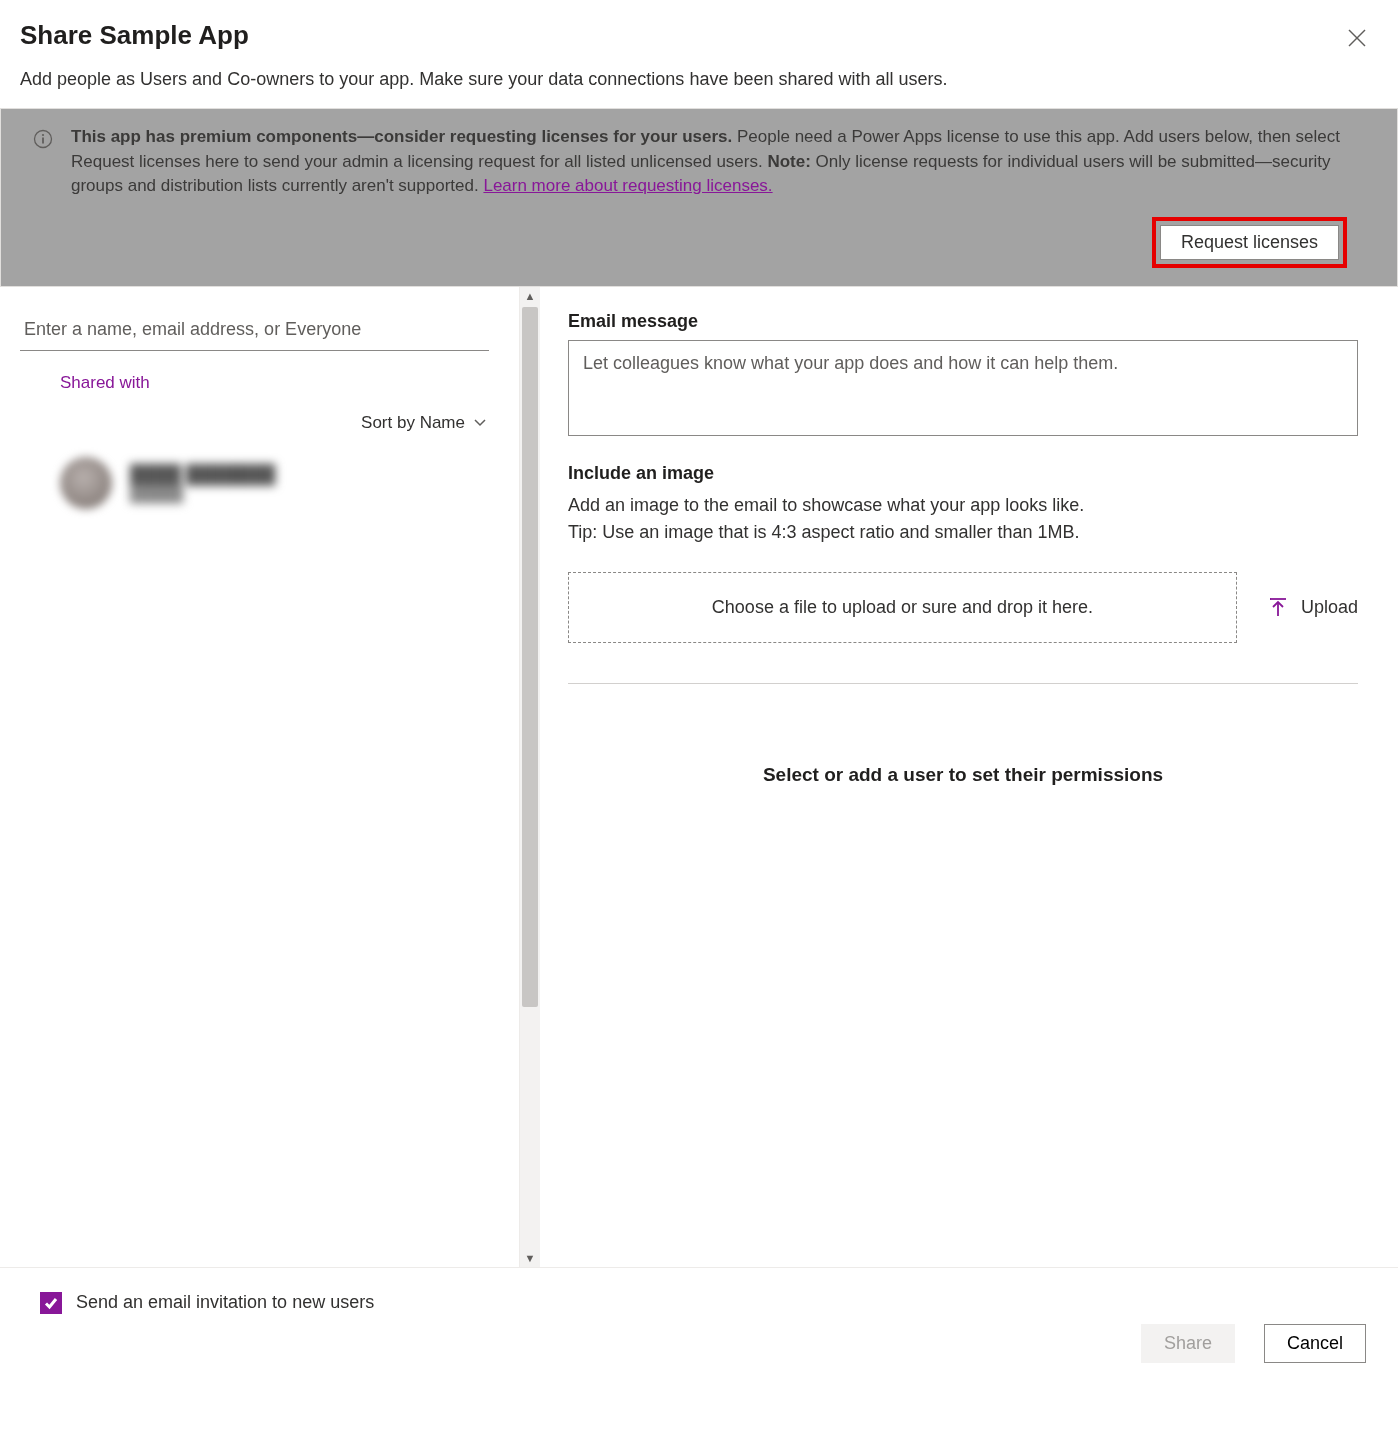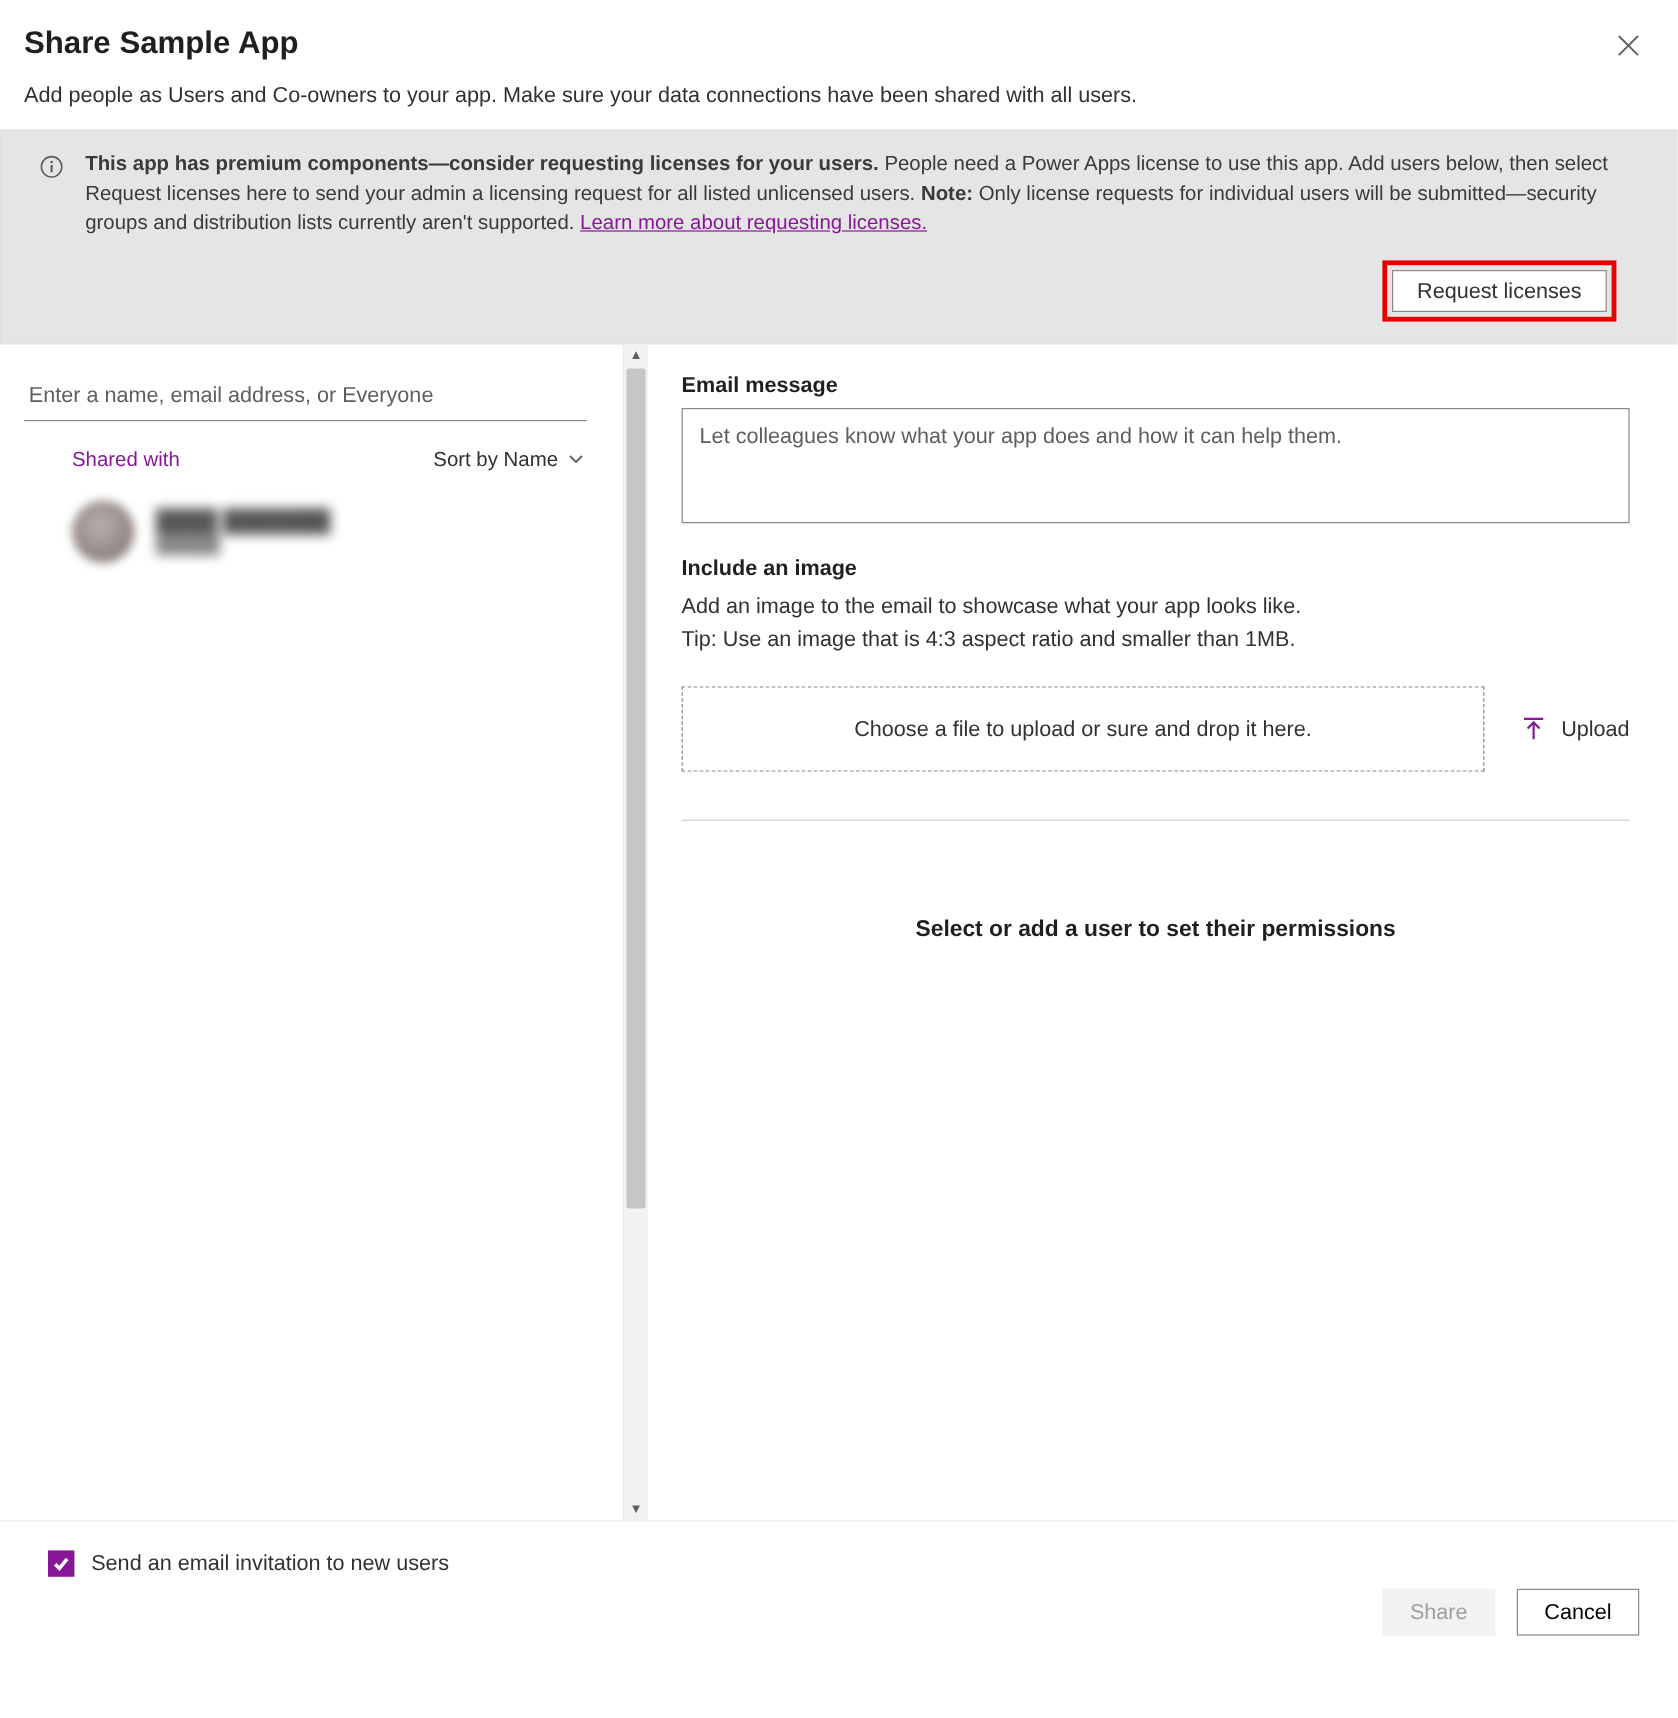--- a/index.html
+++ b/index.html
@@ -15,21 +15,21 @@
   .header { padding: 20px 20px 10px 20px; position: relative; }
   .title { font-size: 26px; font-weight: 600; color: #201f1e; }
   .close-btn {
     position: absolute; top: 22px; right: 25px;
     width: 32px; height: 32px; cursor: pointer;
     display: flex; align-items: center; justify-content: center;
     color: #605e5c;
   }
   .subtitle { font-size: 18px; color: #323130; padding: 8px 20px 18px 20px; }
   .info-banner {
-    background: #e5e5e5;
+    background: #a3a3a3;
     border: 1px solid #e1dfdd;
     padding: 16px 20px 18px 20px;
     position: relative;
     font-size: 17px;
     color: #3b3a39;
     line-height: 1.45;
   }
   .info-banner .info-icon {
     position: absolute; left: 32px; top: 20px;
     width: 20px; height: 20px;
@@ -71,21 +71,21 @@
     color: #323130;
     outline: none;
   }
   .people-input::placeholder { color: #605e5c; }
   .shared-row {
     display: flex; justify-content: space-between;
     padding: 22px 2px 0 40px;
     font-size: 17px;
   }
   .shared-label { color: #881798; }
-  .sortby { color: #323130; display: flex; align-items: center; gap: 8px; cursor: pointer; }
+  .sortby { color: #323130; display: flex; align-items: center; gap: 8px; cursor: pointer; margin-top: 40px; }
   .user-item {
     display: flex; align-items: center; gap: 18px;
     padding: 24px 0 0 40px;
   }
   .avatar {
     width: 52px; height: 52px; border-radius: 50%;
     background: radial-gradient(circle at 45% 40%, #b9b1ae 0%, #8b827e 70%);
     filter: blur(4px);
   }
   .user-text { filter: blur(5px); }
@@ -161,21 +161,21 @@
   }
   .checkbox {
     width: 22px; height: 22px;
     background: #881798;
     display: flex; align-items: center; justify-content: center;
     cursor: pointer;
   }
   .checkbox svg { stroke-width: 3; }
   .cb-label { font-size: 18px; color: #323130; }
   .right-footer {
-    display: flex; gap: 18px;
+    display: flex; gap: 29px;
     padding-top: 40px; padding-right: 12px;
   }
   .btn {
     font-size: 18px; padding: 8px 22px;
     border: 1px solid #8a8886;
     background: #fff; cursor: pointer;
   }
   .btn.primary-disabled {
     background: #f3f2f1; color: #a19f9d;
     border-color: #f3f2f1; cursor: default;

